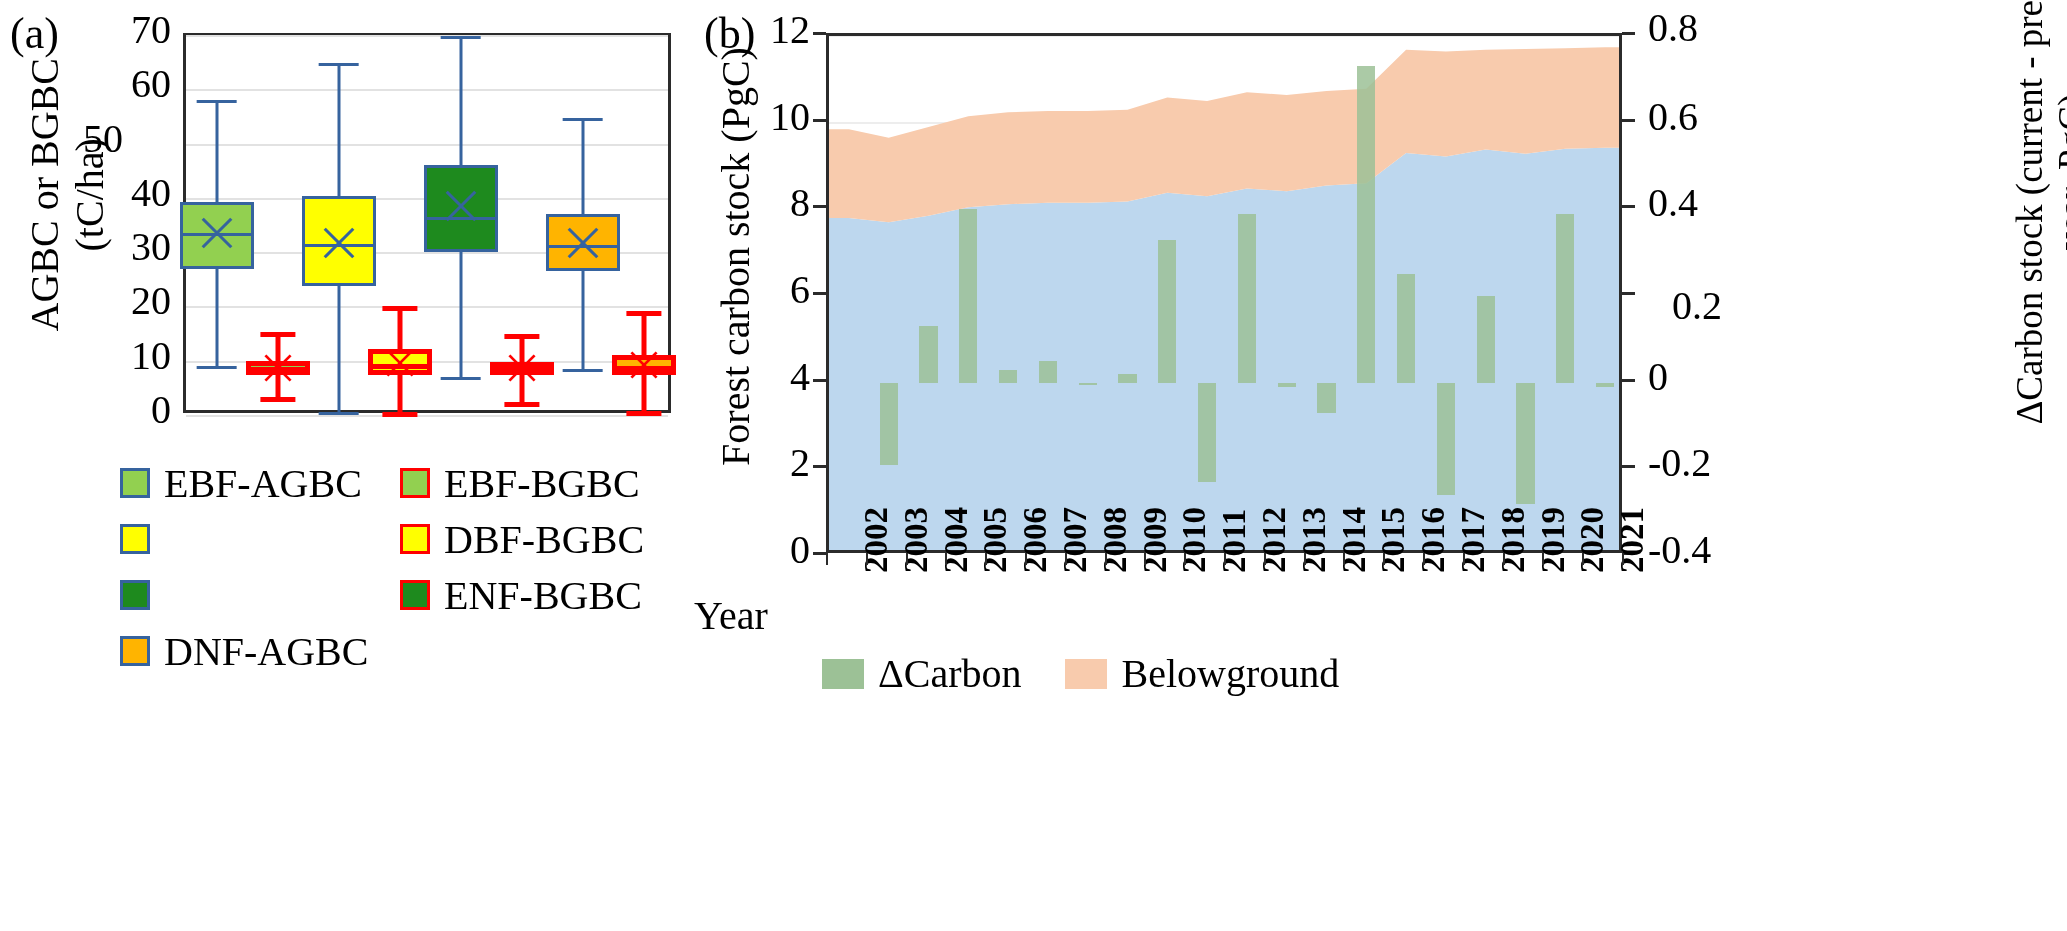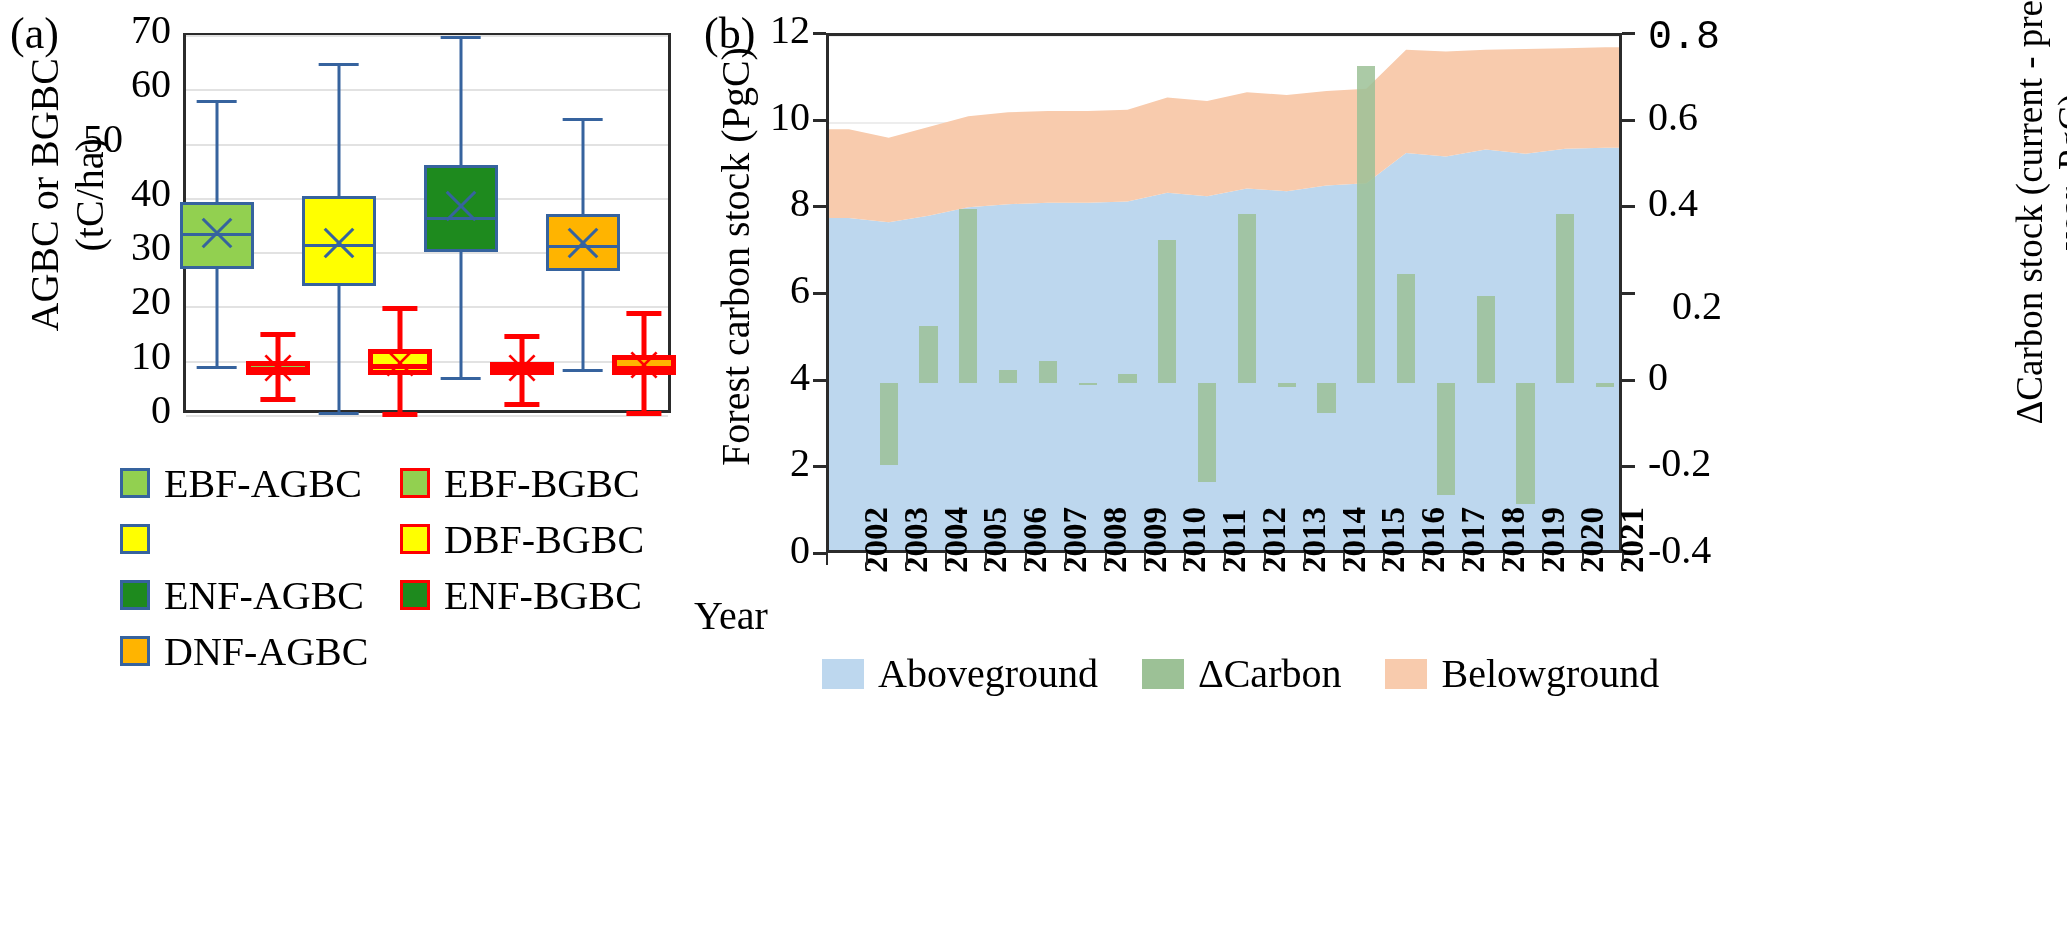--- a/index.html
+++ b/index.html
@@ -187,21 +187,20 @@
             <span class="legSw" style="background: rgb(255, 255, 0); border: 3px solid rgb(54, 99, 158);"></span>
           </div>
           <div class="legCell">
             <span class="legSw" style="background: rgb(255, 255, 0); border: 3px solid rgb(255, 0, 0);"></span>
             <span class="legTx">DBF-BGBC</span>
           </div>
         </div>
         <div class="legRow">
           <div class="legCell">
             <span class="legSw" style="background: rgb(30, 138, 30); border: 3px solid rgb(54, 99, 158);"></span>
-            <span class="legTx">ENF-AGBC</span>
           </div>
           <div class="legCell">
             <span class="legSw" style="background: rgb(30, 138, 30); border: 3px solid rgb(255, 0, 0);"></span>
             <span class="legTx">ENF-BGBC</span>
           </div>
         </div>
         <div class="legRow">
           <div class="legCell">
             <span class="legSw" style="background: rgb(255, 180, 0); border: 3px solid rgb(54, 99, 158);"></span>
             <span class="legTx">DNF-AGBC</span>
@@ -314,24 +313,20 @@
         <div class="yearLbl" style="left: 874.3px; top: 573px;">2020</div>
         <div class="xtickB" style="left: 882.2px;"></div>
         <div class="yearLbl" style="left: 914.1px; top: 573px;">2021</div>
         <div class="xtickB" style="left: 922px;"></div>
       </div>
 
     <div class="lbl" id="yearWord">Year</div>
 
     <div id="legendB">
         <div class="legB">
-          <span class="legBsw" style="background: rgb(189, 215, 238);"></span>
-          <span class="legBtx">Aboveground</span>
-        </div>
-        <div class="legB">
           <span class="legBsw" style="background: rgb(156, 193, 150);"></span>
           <span class="legBtx">ΔCarbon</span>
         </div>
         <div class="legB">
           <span class="legBsw" style="background: rgb(248, 203, 173);"></span>
           <span class="legBtx">Belowground</span>
         </div>
       </div>
   <div class="lbl ytickBL" style="left: 14px; width: 96px; text-align: right; top: 526px;">0</div>
       <div class="lbl ytickBL" style="left: 14px; width: 96px; text-align: right; top: 439.333px;">2</div>
@@ -339,16 +334,16 @@
       <div class="lbl ytickBL" style="left: 14px; width: 96px; text-align: right; top: 266px;">6</div>
       <div class="lbl ytickBL" style="left: 14px; width: 96px; text-align: right; top: 179.333px;">8</div>
       <div class="lbl ytickBL" style="left: 14px; width: 96px; text-align: right; top: 92.6667px;">10</div>
       <div class="lbl ytickBL" style="left: 14px; width: 96px; text-align: right; top: 6px;">12</div>
       <div class="lbl ytickBR" style="left: 948px; top: 526px;">-0.4</div>
       <div class="lbl ytickBR" style="left: 948px; top: 439.333px;">-0.2</div>
       <div class="lbl ytickBR" style="left: 948px; top: 352.667px;">0</div>
       <div class="lbl ytickBR" style="left: 948px; top: 282px; margin-left: 24px;">0.2</div>
       <div class="lbl ytickBR" style="left: 948px; top: 179.333px;">0.4</div>
       <div class="lbl ytickBR" style="left: 948px; top: 92.6667px;">0.6</div>
-      <div class="lbl ytickBR" style="left: 948px; top: 15px; font-family: Liberation Mono, monospace;">0.8</div>
+      <div class="lbl ytickBR" style="left: 948px; top: 4px;">0.8</div>
     </div>
 
 </div>
 
 </body></html>

